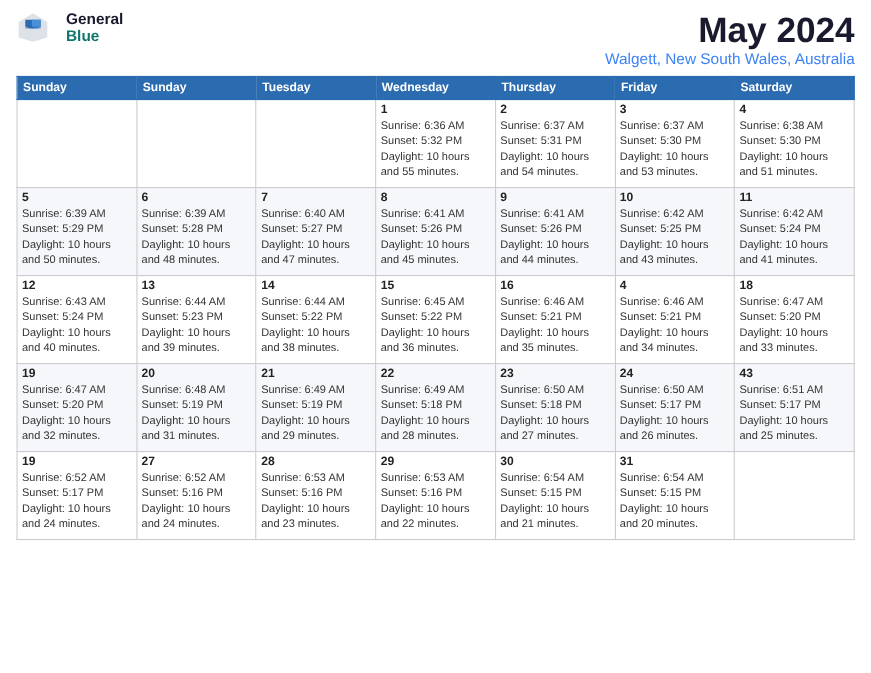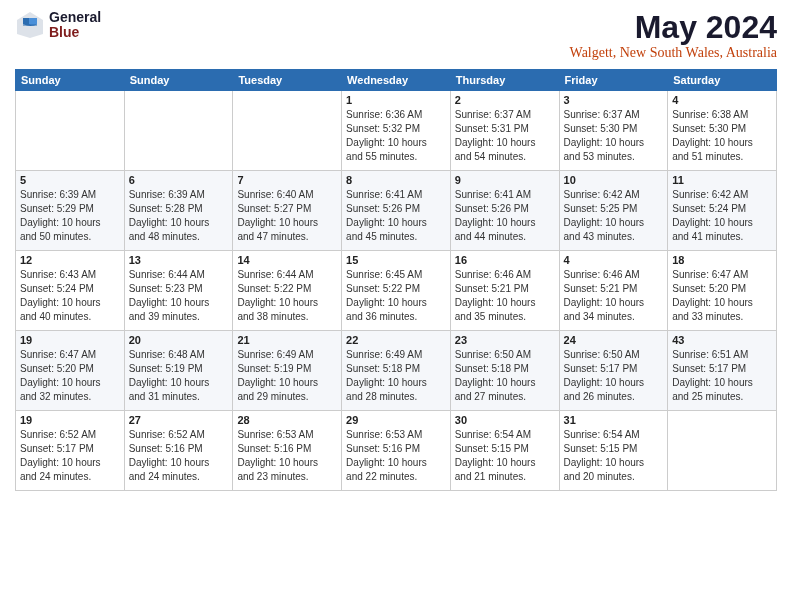--- a/index.html
+++ b/index.html
@@ -18,55 +18,54 @@
     }
     .header {
       display: flex;
       justify-content: space-between;
       align-items: flex-start;
       margin-bottom: 8px;
     }
     .logo {
       display: flex;
       align-items: center;
-      gap: 4px;
+      gap: 15px;
     }
     .logo-text {
       display: flex;
       flex-direction: column;
       line-height: 1.1;
     }
     .logo-general {
       font-size: 14px;
       font-weight: bold;
       color: #1a1a2e;
     }
     .logo-blue {
       font-size: 14px;
       font-weight: bold;
-      color: #7f1d1d;
+      color: #0f766e;
     }
     .logo-icon {
       width: 30px;
       height: 30px;
     }
     .title-block {
       text-align: right;
     }
     .main-title {
       font-size: 32px;
       font-weight: bold;
       color: #1a1a2e;
       line-height: 1.1;
     }
     .subtitle {
       font-size: 14px;
-      color: #c2410c;
+      color: #3b82f6;
       font-weight: normal;
-      font-family: Liberation Serif, serif;
     }
     .calendar {
       width: 100%;
       border-collapse: collapse;
       table-layout: fixed;
     }
     .calendar th {
       background: #2b6cb0;
       color: #fff;
       font-size: 11px;

